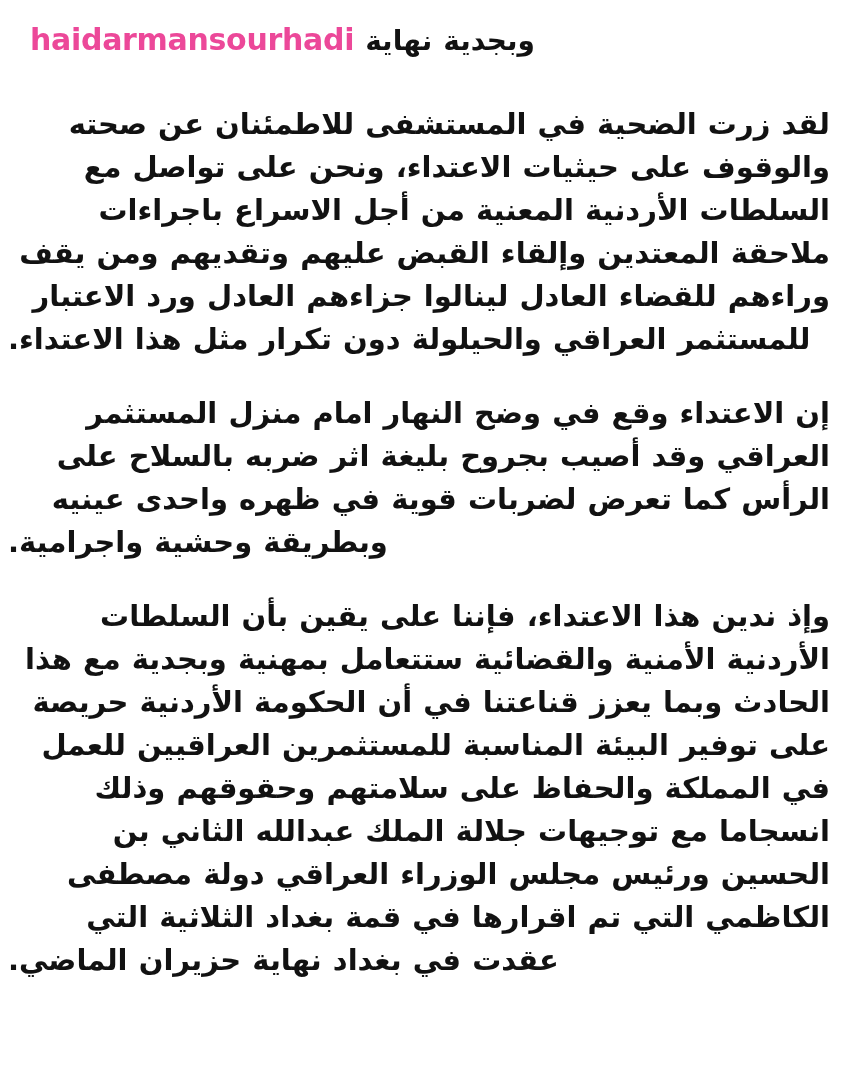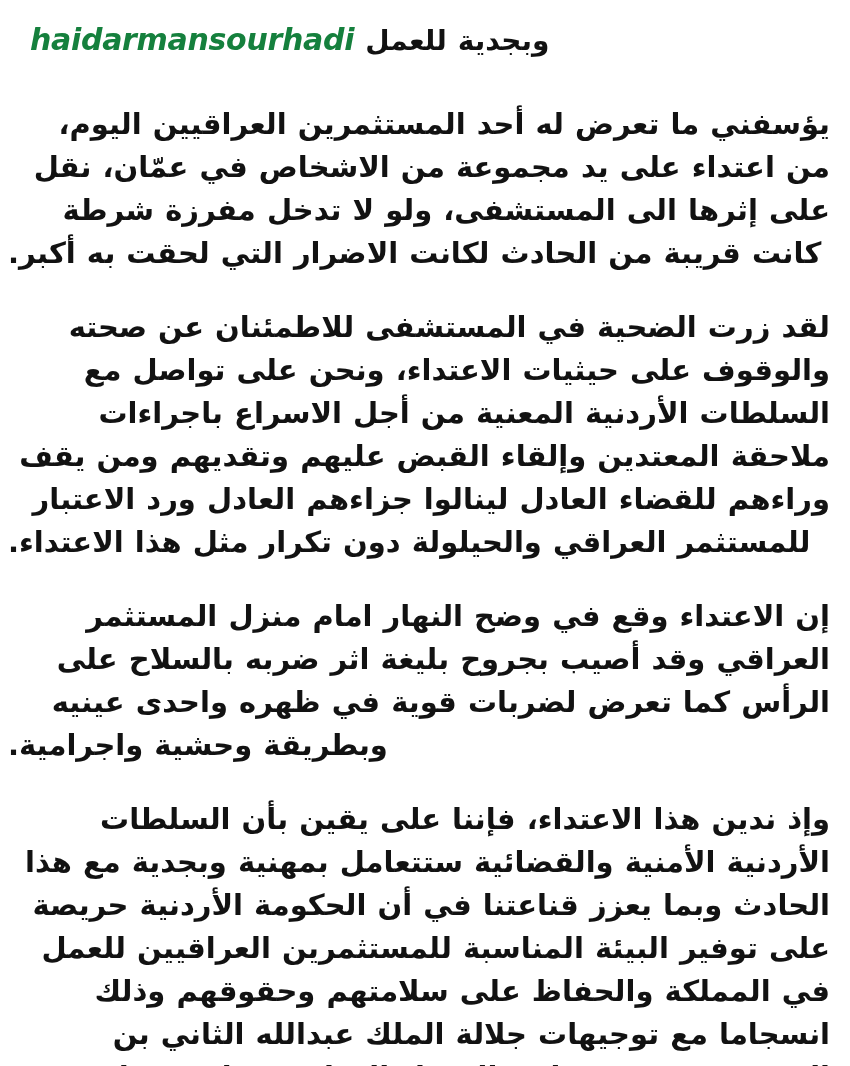--- a/index.html
+++ b/index.html
@@ -26,22 +26,21 @@
     direction: ltr;
     align-items: baseline;
     gap: 11px;
     margin: 0 28px 0 30px;
     white-space: nowrap;
   }
   .username {
     font-weight: 700;
     font-size: 30px;
     letter-spacing: -0.3px;
-    color: #15803d;
-    font-style: italic;
+    color: #ec4899;
   }
   .title-word {
     font-size: 28px;
     font-weight: 600;
     direction: rtl;
   }
   
   .body-text {
     margin-top: 46px;
     padding: 0 20px 0 8px;
@@ -58,24 +57,23 @@
     word-spacing: 1px;
   }
 </style>
 </head>
 <body>
 
 <div class="page">
 
   <div class="caption-header">
     <span class="username">haidarmansourhadi</span>
-    <span class="title-word">للعمل</span>
+    <span class="title-word">نهاية</span>
     <span class="title-word">وبجدية</span>
   </div>
 
   <div class="body-text">
-    <p class="para">يؤسفني ما تعرض له أحد المستثمرين العراقيين اليوم، من اعتداء على يد مجموعة من الاشخاص في عمّان، نقل على إثرها الى المستشفى، ولو لا تدخل مفرزة شرطة كانت قريبة من الحادث لكانت الاضرار التي لحقت به أكبر.</p>
     <p class="para">لقد زرت الضحية في المستشفى للاطمئنان عن صحته والوقوف على حيثيات الاعتداء، ونحن على تواصل مع السلطات الأردنية المعنية من أجل الاسراع باجراءات ملاحقة المعتدين وإلقاء القبض عليهم وتقديهم ومن يقف وراءهم للقضاء العادل لينالوا جزاءهم العادل ورد الاعتبار للمستثمر العراقي والحيلولة دون تكرار مثل هذا الاعتداء.</p>
     <p class="para">إن الاعتداء وقع في وضح النهار امام منزل المستثمر العراقي وقد أصيب بجروح بليغة اثر ضربه بالسلاح على الرأس كما تعرض لضربات قوية في ظهره واحدى عينيه وبطريقة وحشية واجرامية.</p>
     <p class="para">وإذ ندين هذا الاعتداء، فإننا على يقين بأن السلطات الأردنية الأمنية والقضائية ستتعامل بمهنية وبجدية مع هذا الحادث وبما يعزز قناعتنا في أن الحكومة الأردنية حريصة على توفير البيئة المناسبة للمستثمرين العراقيين للعمل في المملكة والحفاظ على سلامتهم وحقوقهم وذلك انسجاما مع توجيهات جلالة الملك عبدالله الثاني بن الحسين ورئيس مجلس الوزراء العراقي دولة مصطفى الكاظمي التي تم اقرارها في قمة بغداد الثلاثية التي عقدت في بغداد نهاية حزيران الماضي.</p>
   </div>
 
 </div>
 
 </body></html>

